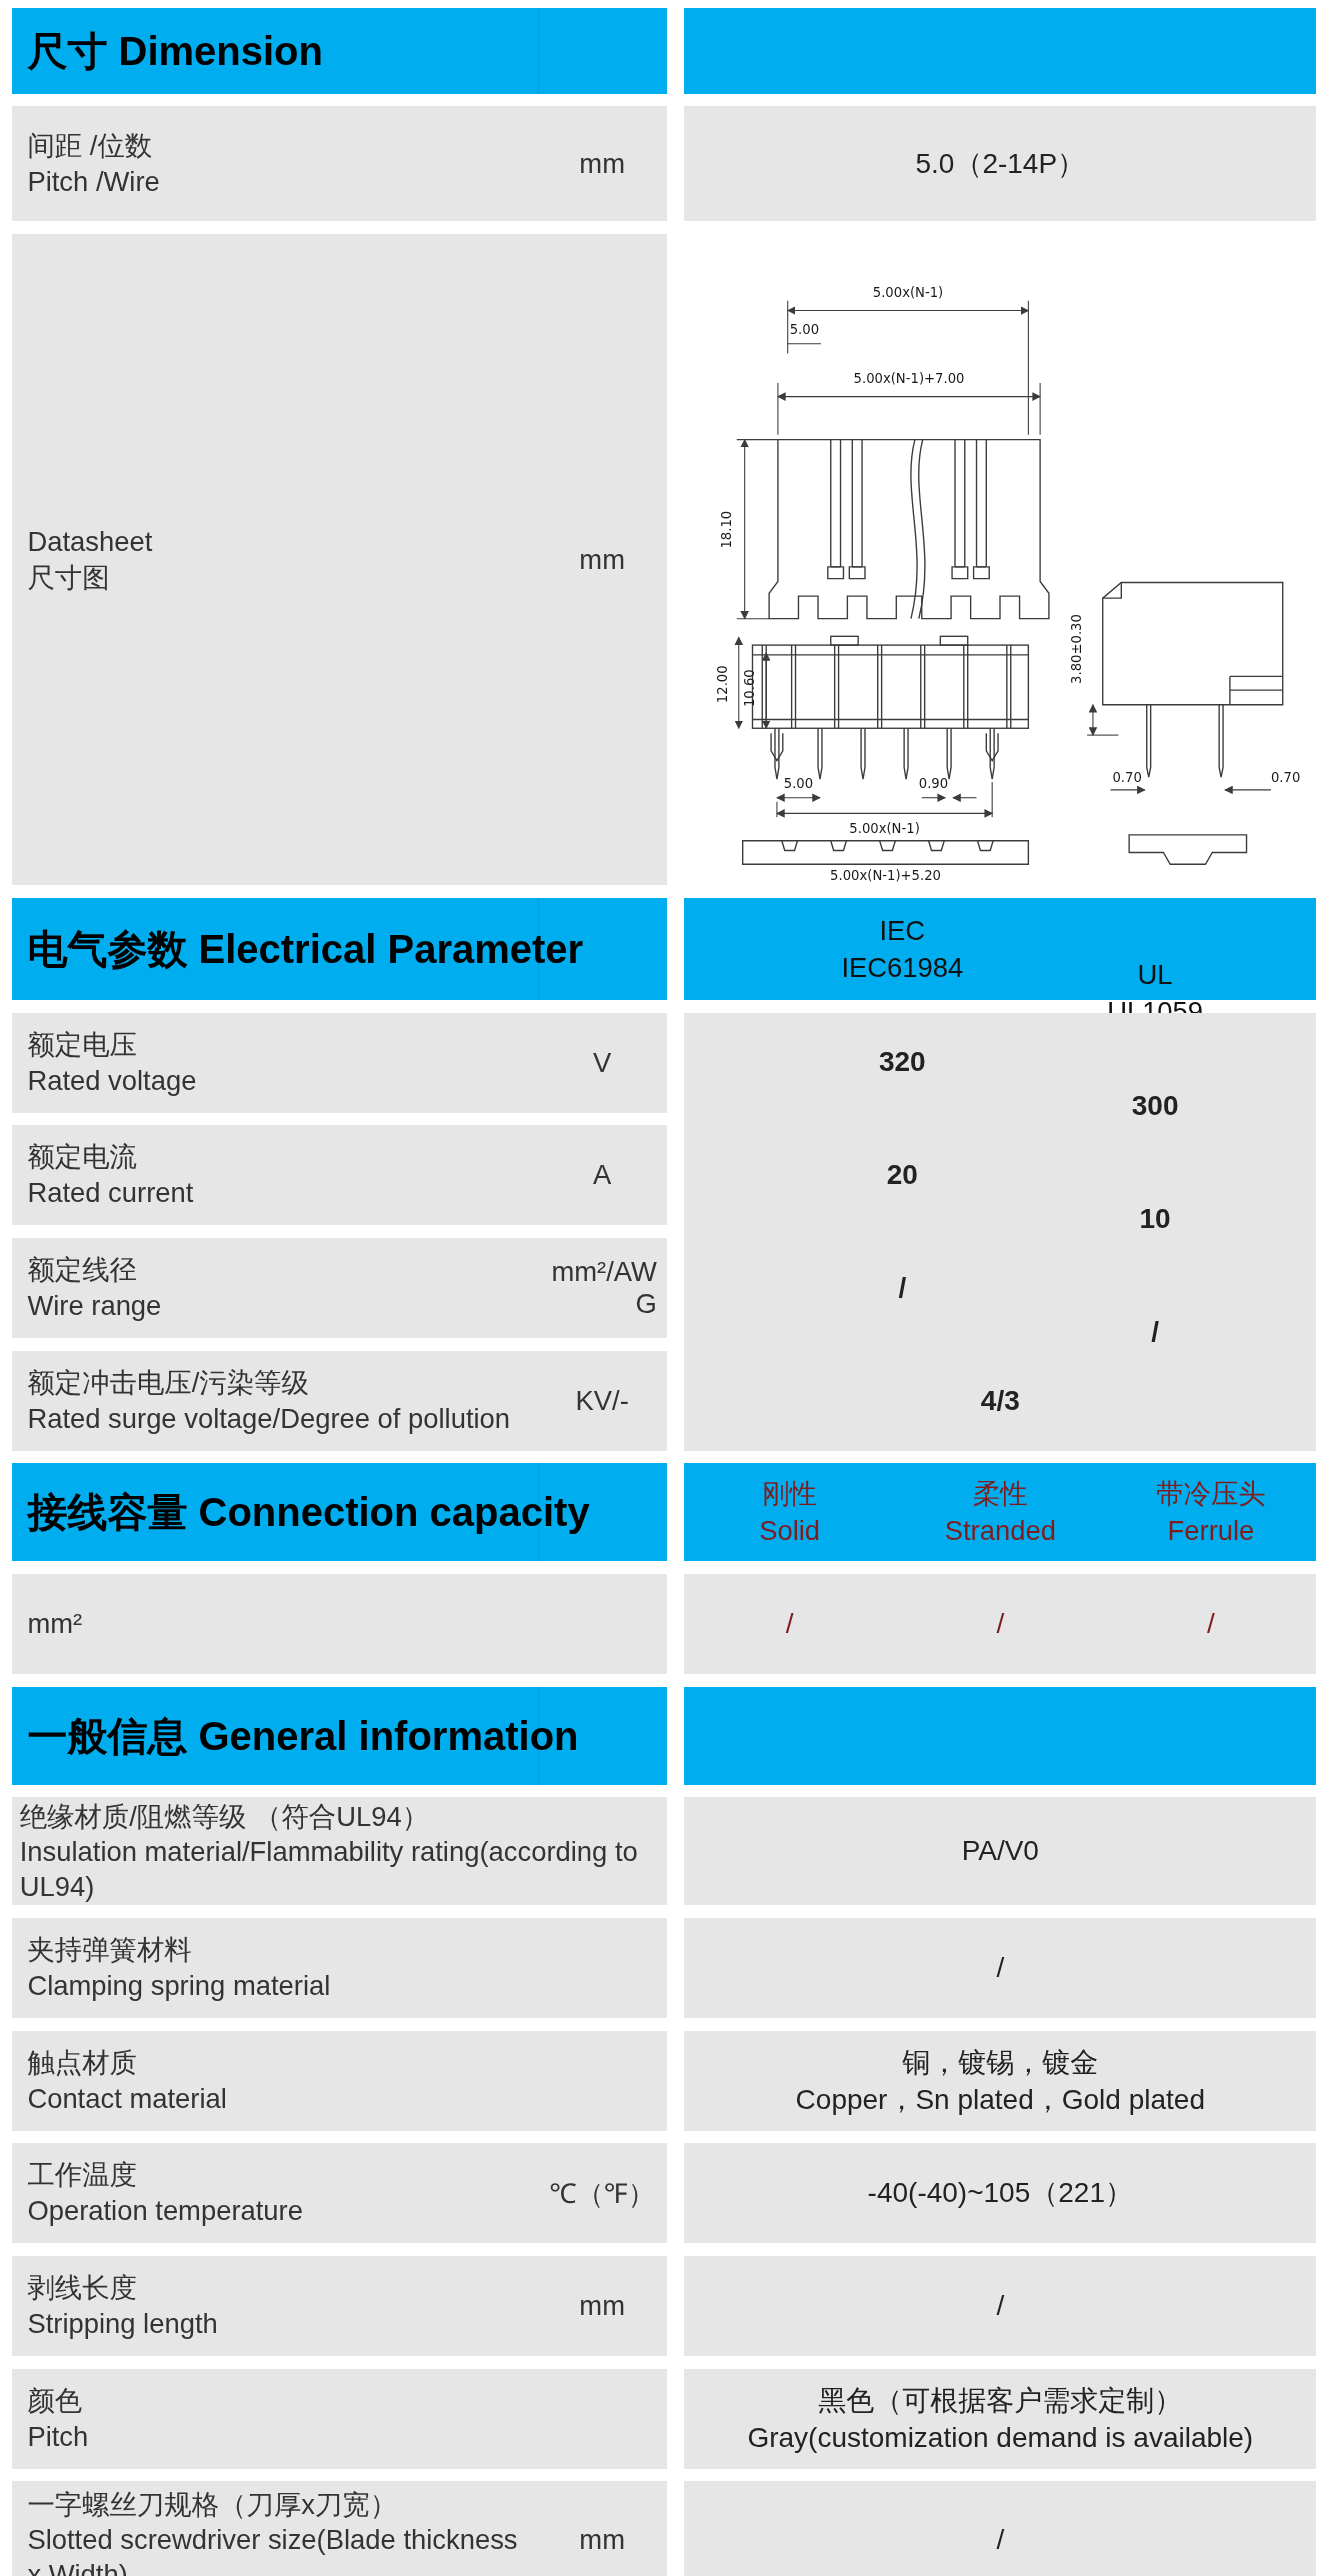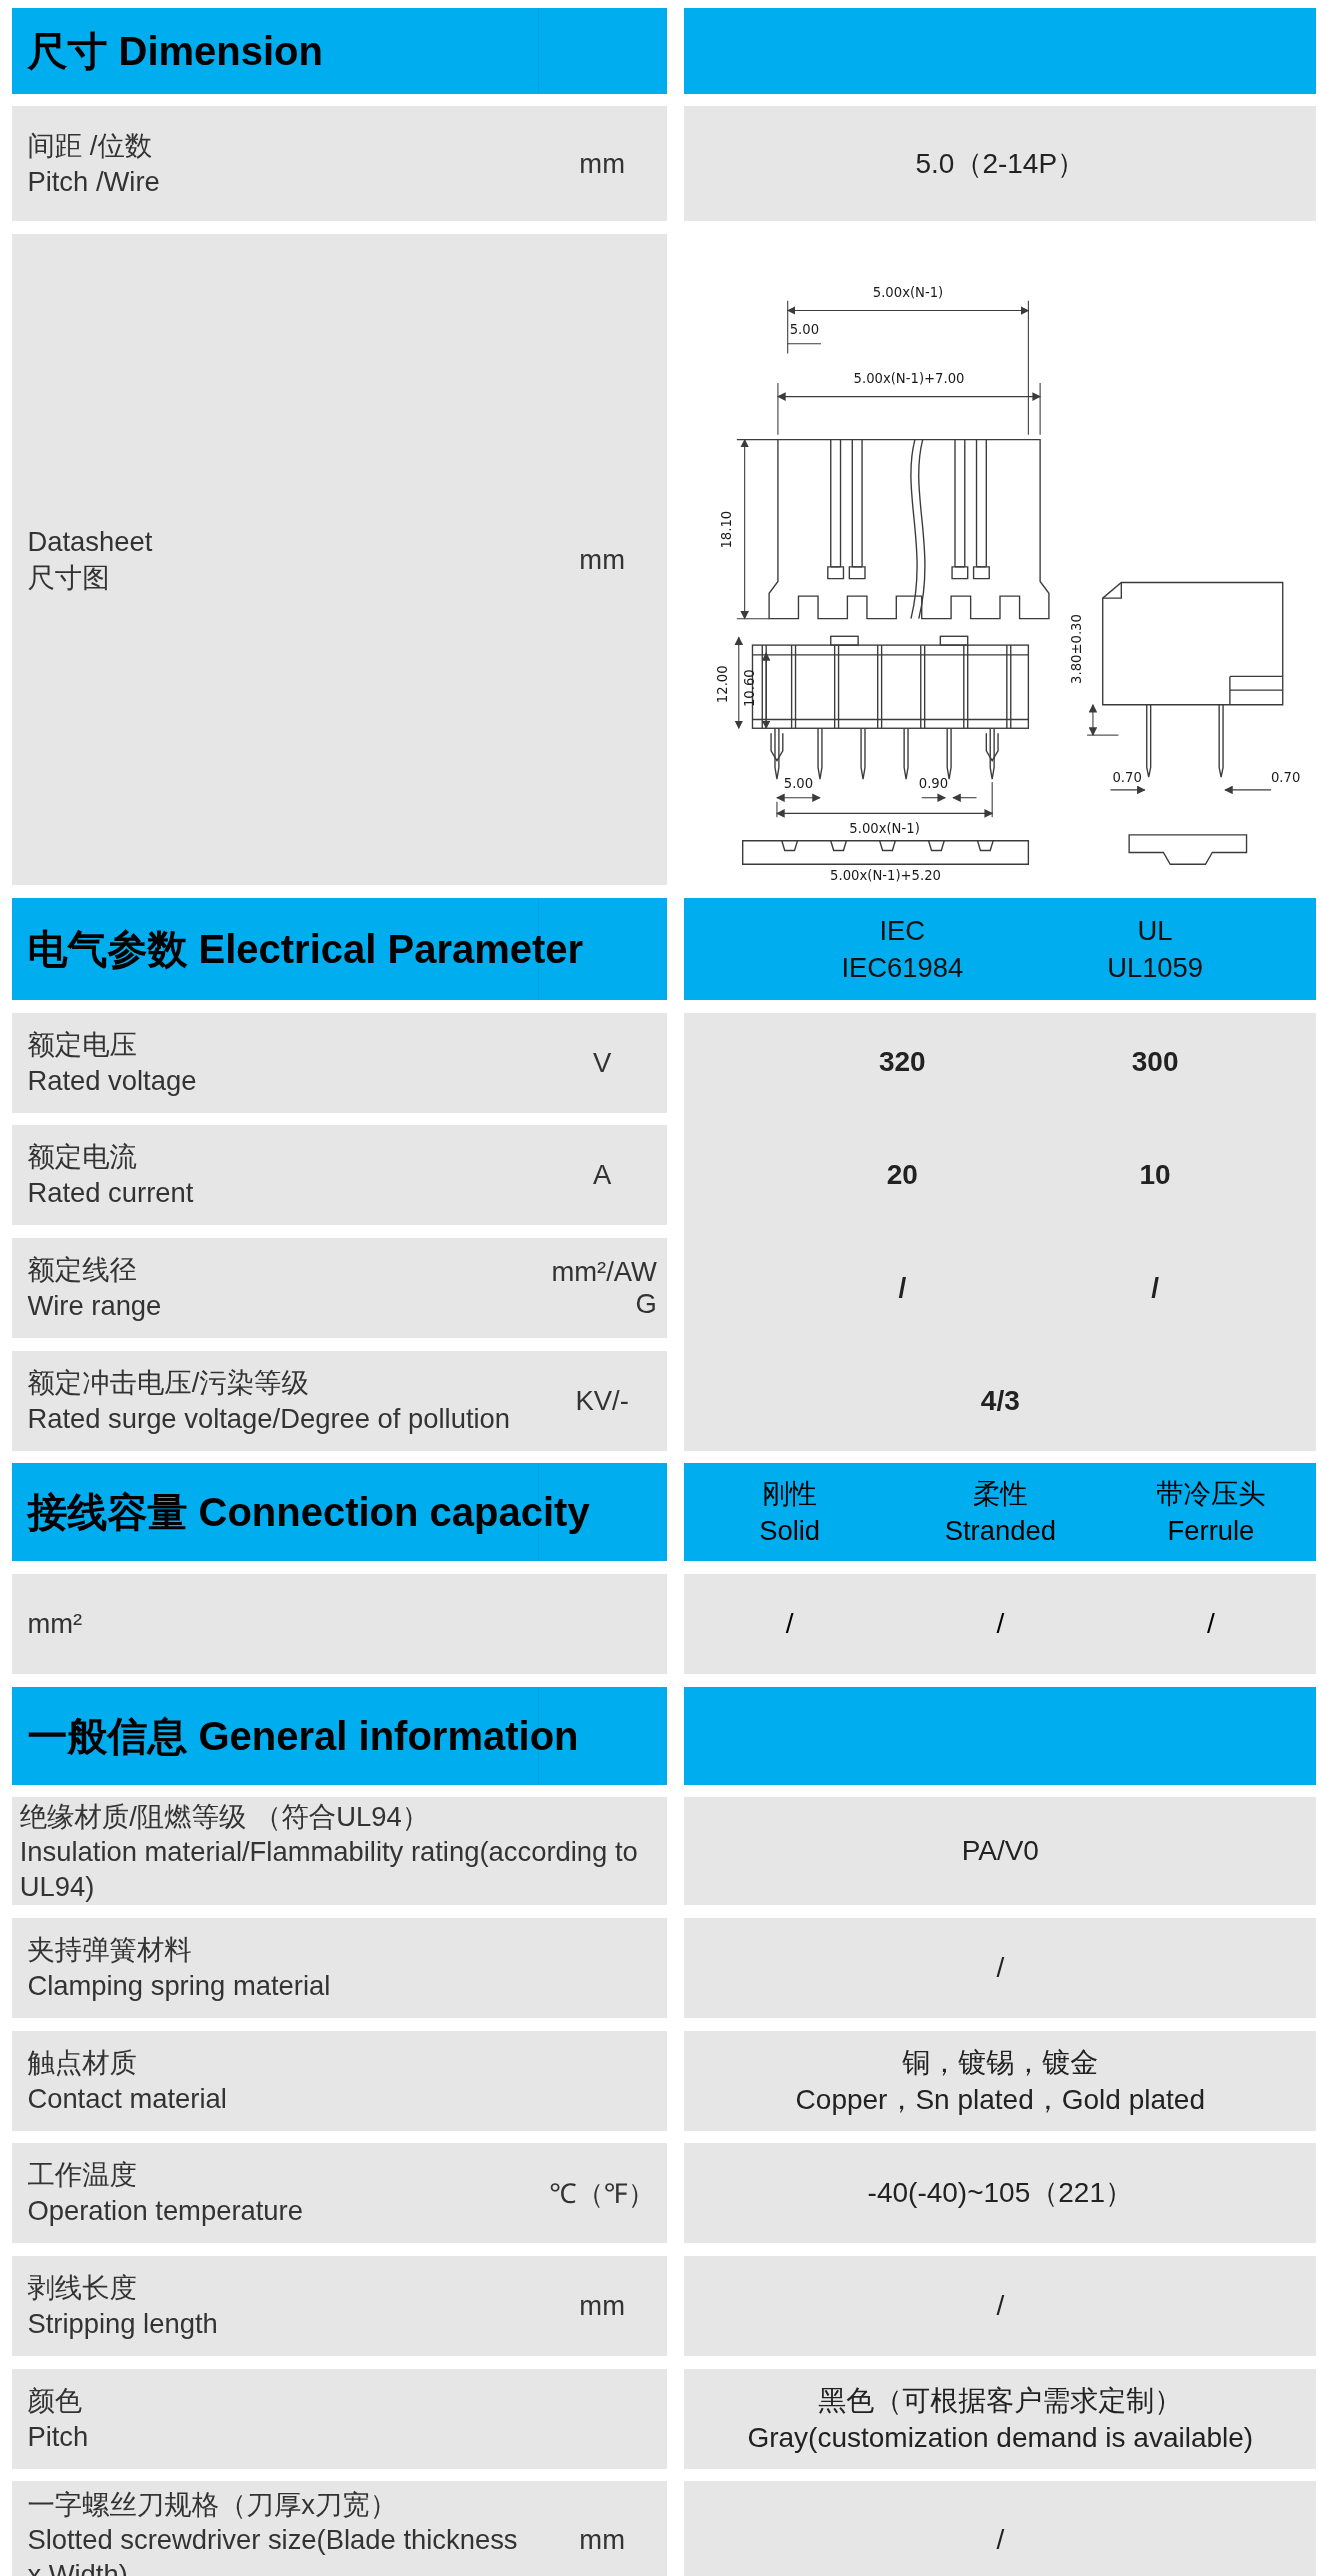--- a/index.html
+++ b/index.html
@@ -20,26 +20,26 @@
   .vd{position:absolute;left:526px;top:0;bottom:0;width:1px;background:rgba(0,0,0,0.07);}
   .center{display:flex;align-items:center;justify-content:center;font-size:28px;color:#222;}
   .two-line{text-align:center;line-height:37px;font-size:28px;color:#222;}
   .two-line span{display:block;}
   .stack{display:flex;flex-direction:column;gap:12.7px;width:655px;}
   .merged{height:438px;display:flex;flex-direction:column;gap:15px;font-weight:bold;}
   .slot{position:relative;height:100px;}
   .sub{position:absolute;top:0;height:100%;display:flex;align-items:center;justify-content:center;
        font-size:28px;color:#222;}
   .s1{left:22%;width:25%;}
-  .s2{left:62%;width:25%;}
+  .s2{left:62%;width:25%;margin-top:44px;}
   .hcol{position:absolute;top:0;height:100%;display:flex;flex-direction:column;align-items:center;
         justify-content:center;font-size:27.4px;line-height:37px;color:#101010;}
   .thirds{display:flex;height:100%;}
   .third{flex:1;display:flex;flex-direction:column;align-items:center;justify-content:center;
-         font-size:27.4px;line-height:37px;color:#000000;}
+         font-size:27.4px;line-height:37px;color:#7f1d1d;}
   .h88{height:86px;}  .h100{height:98px;} .h102{height:100px;} .h104{height:102px;}
   .h110{height:108px;} .h117{height:115px;} .h120{height:117px;} .h665{height:651px;}
   .d line,.d path,.d rect{stroke:#3b3b3b;stroke-width:1.4;fill:none;}
   .d .dim{stroke-width:1.1;}
   .d text{font-size:13.5px;fill:#1a1a1a;stroke:none;font-family:"DejaVu Sans",sans-serif;}
   .d .arr-f{fill:#3b3b3b;stroke:none;}
 </style>
 </head>
 <body>
 

